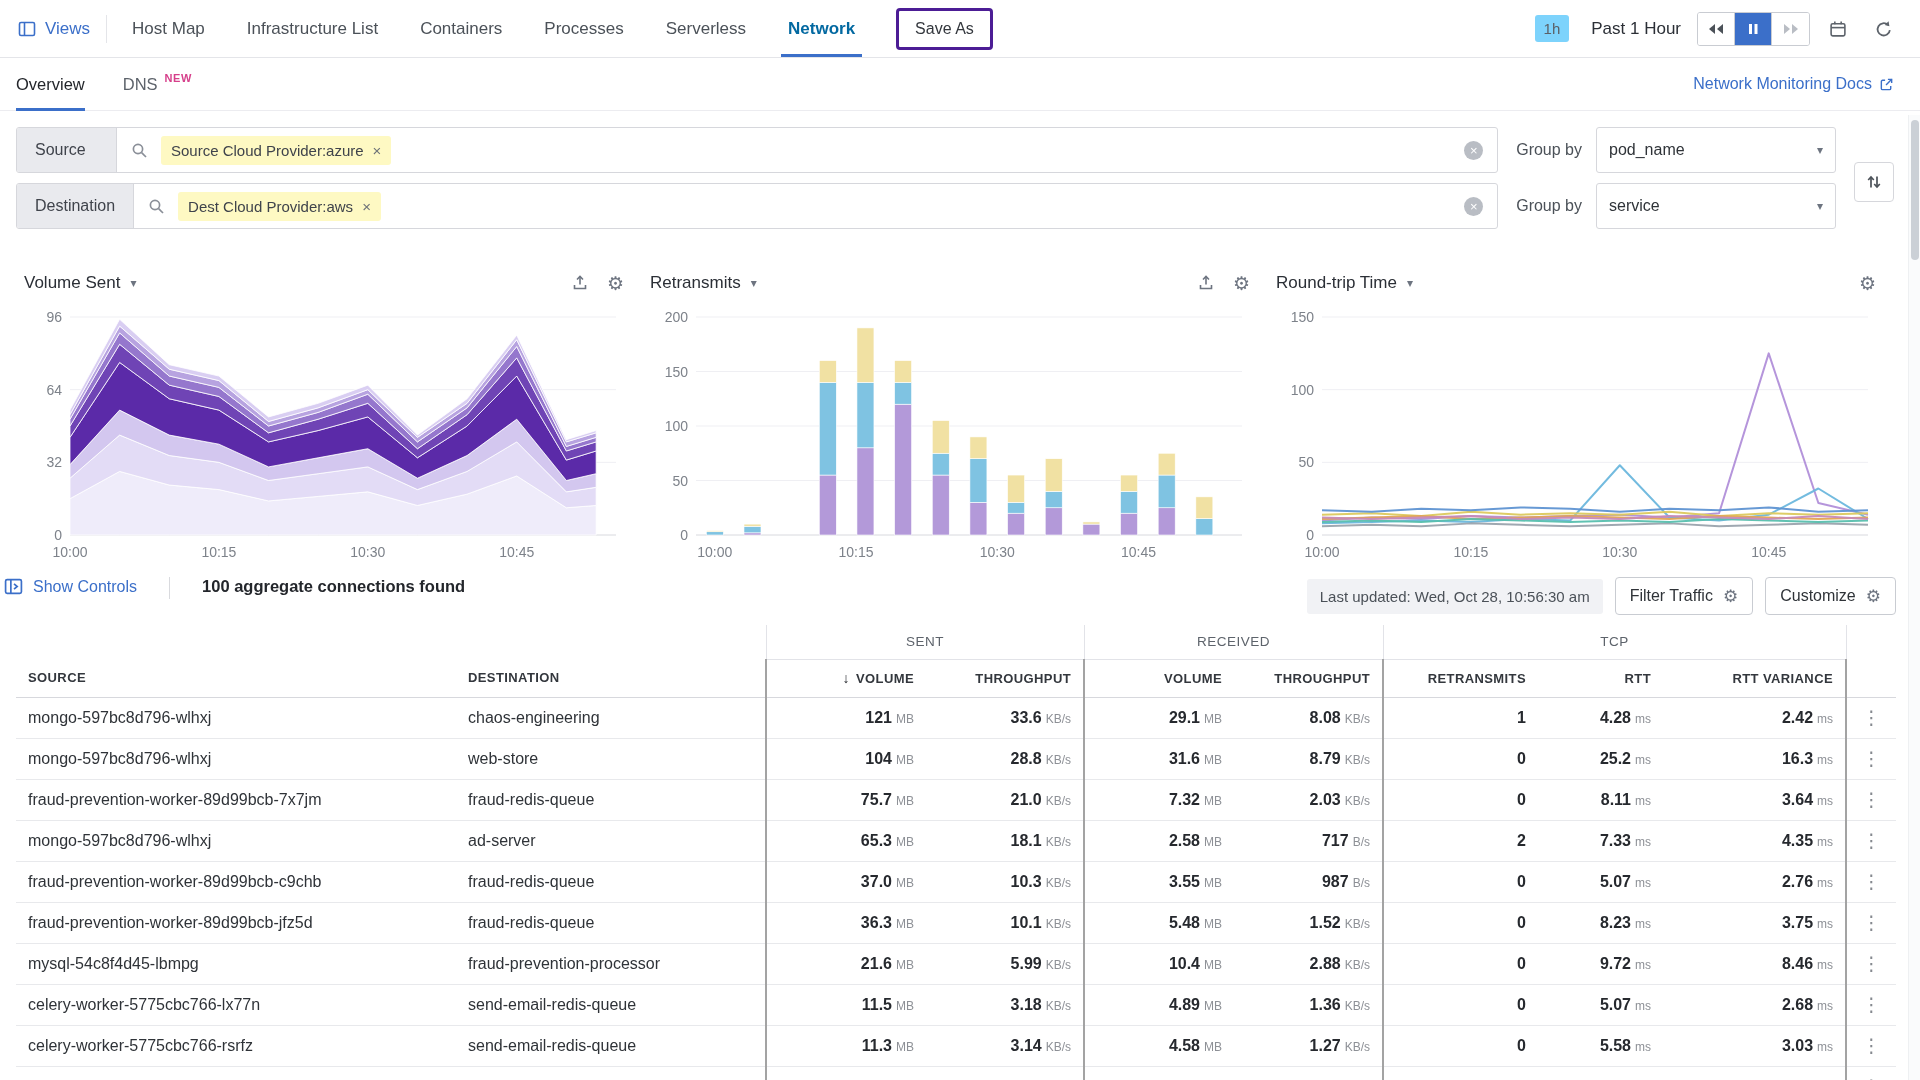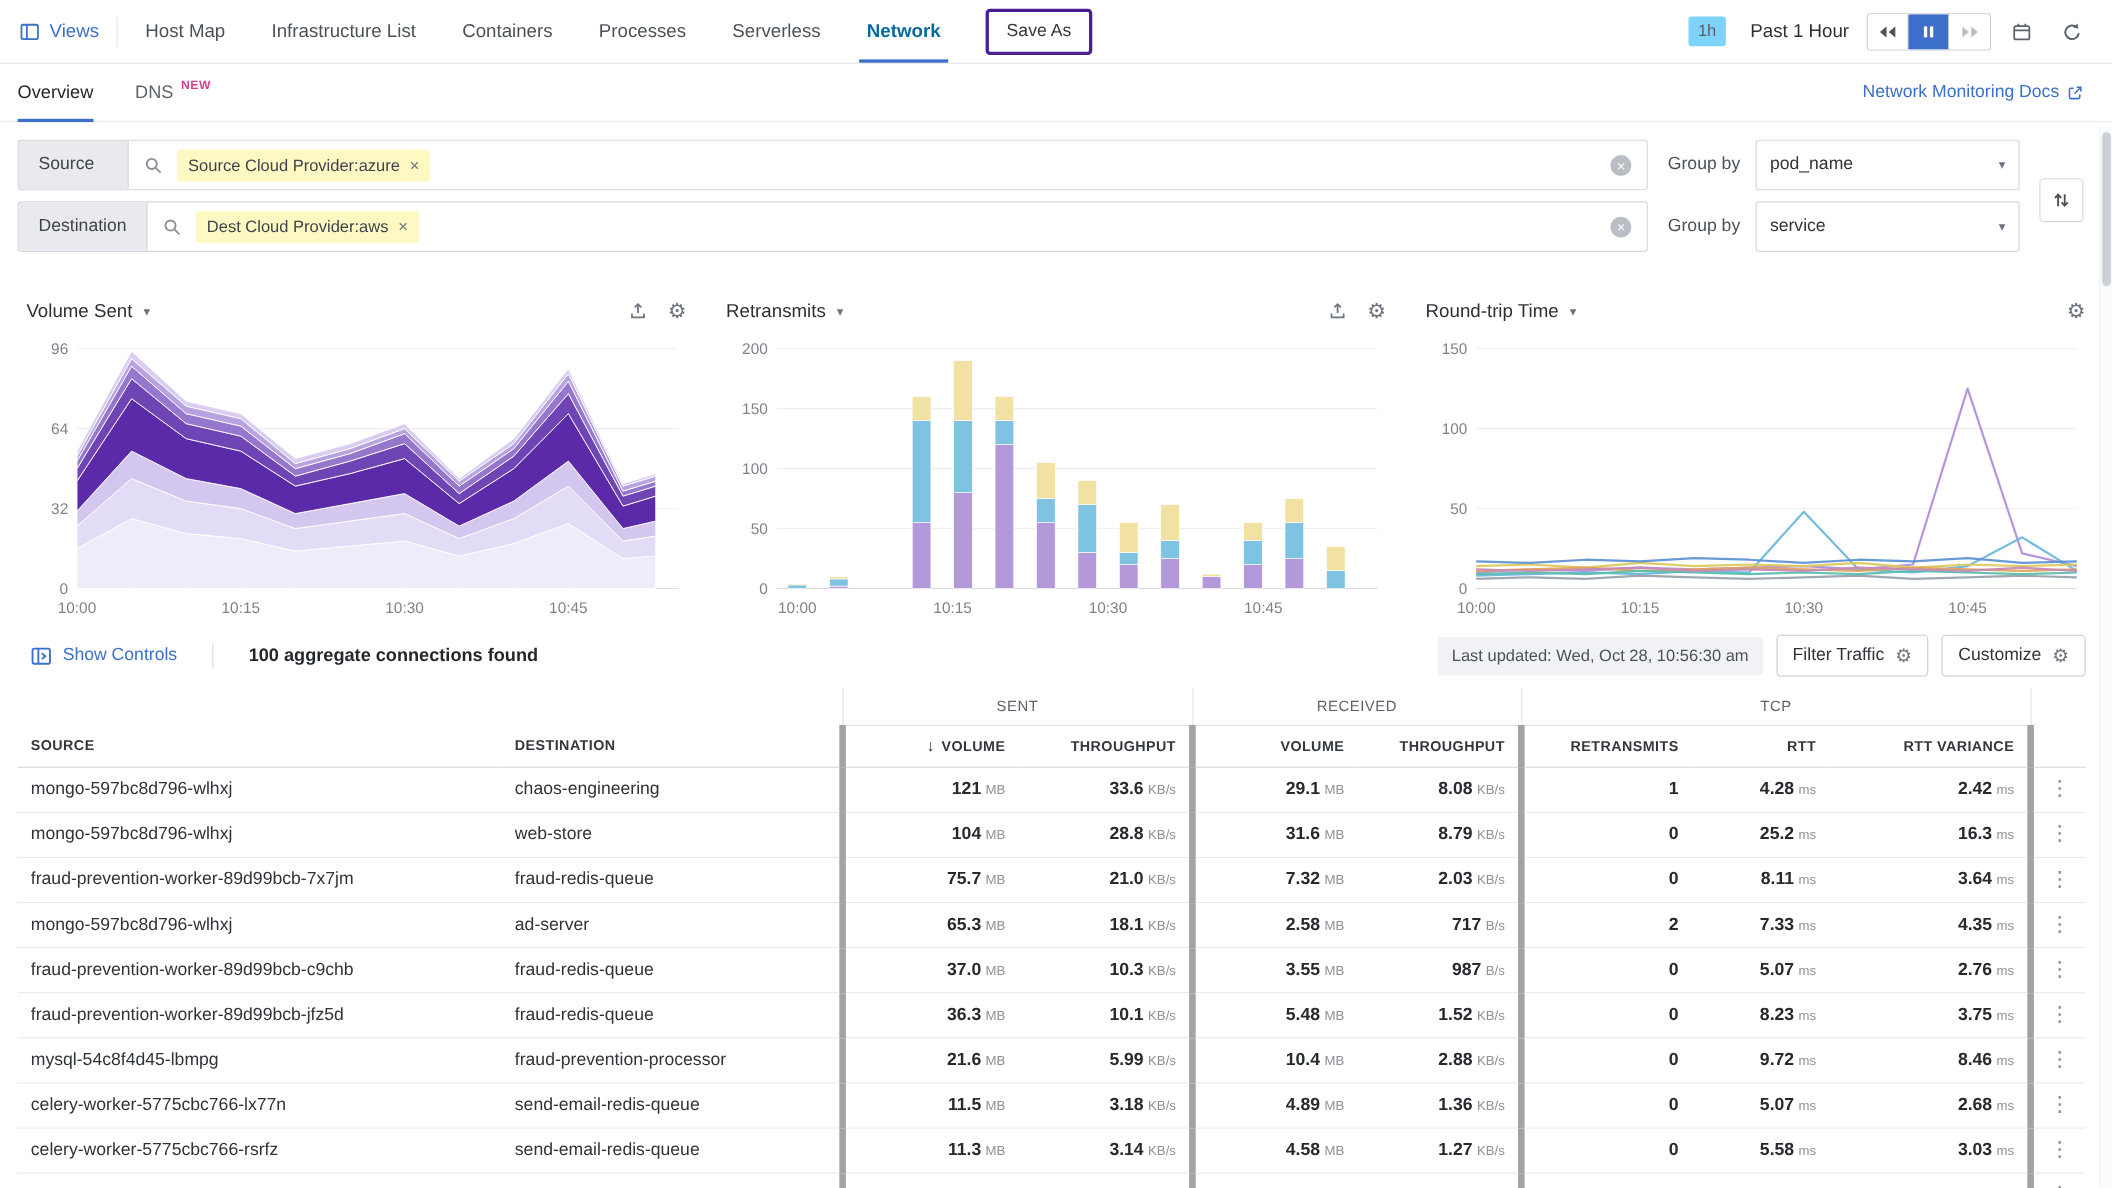--- a/index.html
+++ b/index.html
@@ -44,51 +44,51 @@
   .filter-input{flex:1;display:flex;align-items:center;gap:13px;padding:0 14px;cursor:text;}
   .chip{display:flex;align-items:center;gap:9px;background:#fef9c3;border-radius:3px;padding:6px 10px;font-size:15px;color:#3f434b;cursor:default;text-align:right;}
   .chip-x{color:#6d7278;font-size:15px;cursor:pointer;line-height:1;}
   .clear-btn{margin-left:auto;width:19px;height:19px;border-radius:50%;background:#b9bdc4;color:#fff;font-size:13px;line-height:1;display:flex;align-items:center;justify-content:center;cursor:pointer;}
   .groupby-label{margin:0 14px 0 18px;font-size:16px;color:#4b5158;white-space:nowrap;}
   .dropdown{width:240px;height:100%;border:1px solid #d6d7dc;border-radius:3px;background:#fff;display:flex;align-items:center;justify-content:space-between;padding:0 12px;font-size:16px;color:#2f3338;cursor:pointer;}
   .chev{color:#6d7480;font-size:12px;line-height:1;}
   .swap-btn{position:absolute;right:26px;top:50%;transform:translateY(-50%);width:40px;height:40px;border:1px solid #d6d7dc;border-radius:4px;background:#fff;display:flex;align-items:center;justify-content:center;cursor:pointer;}
 
   
-  .charts{display:flex;gap:36px;padding:10px 24px 4px;}
+  .charts{display:flex;gap:26px;padding:10px 24px 4px;}
   .chart-panel{width:600px;}
   .chart-head{height:40px;display:flex;align-items:center;}
   .chart-title{display:flex;align-items:center;gap:10px;font-size:17px;color:#2b2f36;cursor:pointer;}
   .chart-icons{margin-left:auto;display:flex;align-items:center;gap:18px;}
   .cicon{cursor:pointer;display:flex;align-items:center;}
   .gear{font-size:19px;color:#6d7480;line-height:1;}
 
   
-  .toolbar{display:flex;align-items:center;gap:32px;padding:10px 24px 10px 28px;}
+  .toolbar{display:flex;align-items:flex-start;gap:32px;padding:10px 24px 10px 4px;}
   .show-controls{display:flex;align-items:center;gap:10px;color:#3b6fc9;font-size:16px;cursor:pointer;}
   .vdiv{width:1px;height:22px;background:#d9dade;}
   .found{font-size:16.5px;font-weight:700;color:#23262b;}
   .toolbar-right{margin-left:auto;display:flex;align-items:center;gap:12px;}
   .updated{background:#f1f2f5;border-radius:3px;padding:9px 13px;font-size:15px;color:#4b5158;}
   .btn{display:flex;align-items:center;gap:10px;padding:9px 14px;border:1px solid #c9ccd2;border-radius:4px;background:#fff;font-size:16px;color:#2f3338;cursor:pointer;}
 
   
   .tablewrap{margin:0 24px 0 16px;}
   table{width:100%;border-collapse:collapse;table-layout:fixed;}
   tr.group th{height:34px;font-size:13.5px;font-weight:400;color:#5d636b;letter-spacing:.5px;text-align:center;}
   th.gh{border-left:1px solid #e2e3e8;border-bottom:1px solid #e2e3e8;}
   th.ghk{border-left:1px solid #e2e3e8;}
   tr.cols th{height:38px;font-size:13px;font-weight:700;color:#33373d;letter-spacing:.4px;padding:0 12px;border-bottom:1px solid #d7d8dd;white-space:nowrap;cursor:pointer;}
   tr.cols th.left{text-align:left;}
   tr.cols th.num{text-align:right;}
   .sort{margin-right:6px;color:#26292e;font-size:14px;font-weight:700;}
   td{height:41px;border-bottom:1px solid #e8e9ec;font-size:16px;padding:0 12px;white-space:nowrap;overflow:hidden;}
   td.name{color:#2f3338;}
   td.num{text-align:right;}
-  td.bl,th.bl{border-left:6px solid #a3a3a3;}
+  td.bl,th.bl{border-left:2px solid #a3a3a3;}
   .v{font-weight:700;color:#26292e;}
   .u{font-size:12px;color:#8d9096;margin-left:4px;}
   .kebabcell{text-align:center;padding:0;}
   .kebab-btn{background:none;border:none;font-size:19px;color:#85898f;cursor:pointer;line-height:1;}
 
   
   .scrollbar{position:fixed;top:115px;right:0;bottom:0;width:12px;background:#fafbfc;border-left:1px solid #eef0f2;}
   .thumb{position:absolute;top:5px;left:2px;width:8px;height:140px;border-radius:4px;background:#cbd0d6;cursor:pointer;}
 </style>
 </head>

